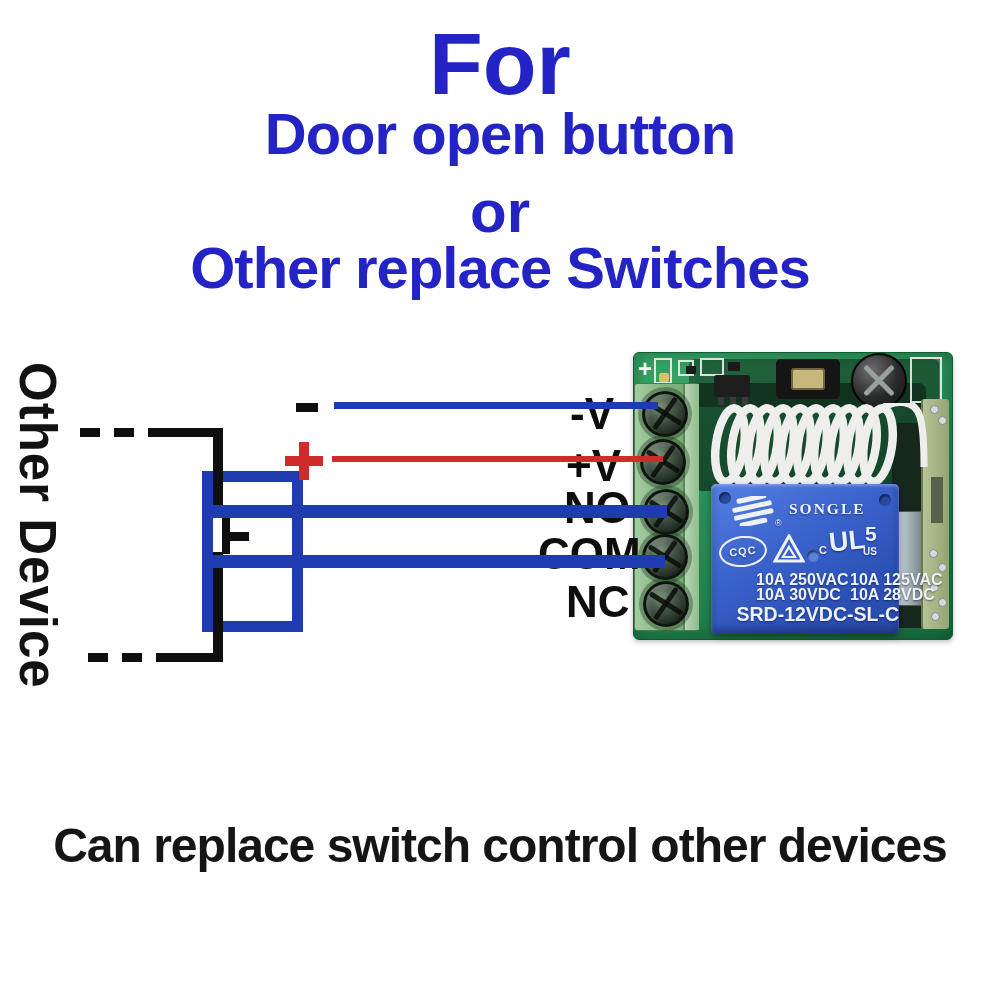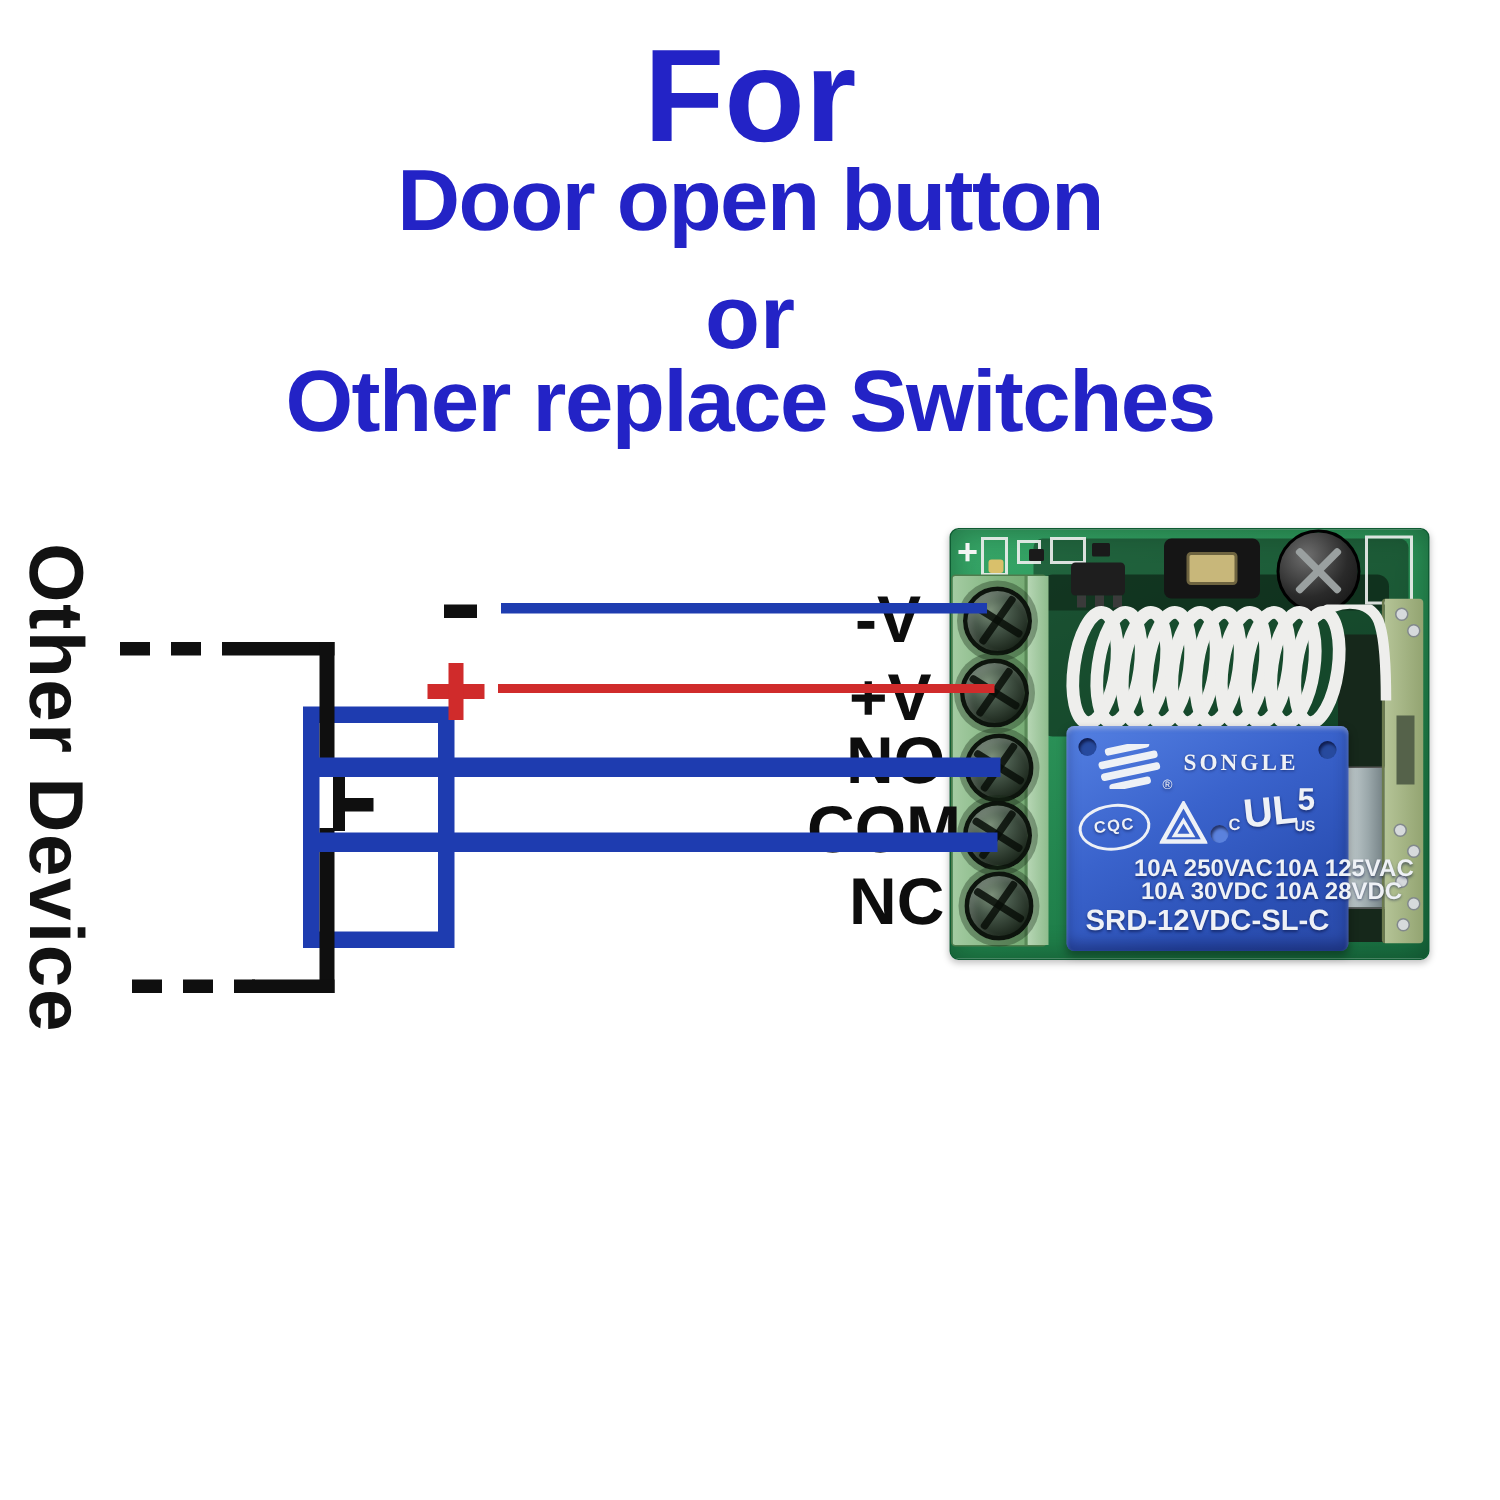--- a/index.html
+++ b/index.html
@@ -70,21 +70,21 @@
          box-shadow:inset 0 2px 3px rgba(255,255,255,.3), inset 0 -5px 9px rgba(0,0,40,.35), 0 3px 6px rgba(0,0,0,.35);
          color:#eef1f6;}
   .relay .txt{position:absolute;text-shadow:0 1px 2px rgba(5,15,60,.55);white-space:nowrap;}
   .mold-dot{position:absolute;width:12px;height:12px;border-radius:50%;background:#274a9e;
             box-shadow:inset 1px 2px 2px rgba(0,0,30,.6);}
   .cqc-oval{position:absolute;left:8px;top:52px;width:48px;height:31px;border:2.5px solid #eef1f6;
             border-radius:50%;box-sizing:border-box;transform:rotate(-6deg);text-align:center;}
   .cqc-oval span{font-size:11px;font-weight:bold;line-height:26px;letter-spacing:1px;}
   .ratings{position:absolute;left:6px;top:88px;width:178px;display:grid;
            grid-template-columns:94px 84px;font-size:16px;font-weight:bold;line-height:15px;margin-left:39px;}
-  .model{position:absolute;left:0;top:119px;width:188px;text-align:center;font-size:19.5px;font-weight:bold;}
+  .model{position:absolute;left:0;top:119px;width:188px;text-align:right;font-size:19.5px;font-weight:bold;}
 </style>
 </head>
 <body>
 
 <div class="canvas">
 
   <div class="abs t-blue t-line2">Door open button</div>
   <div class="abs t-blue t-for">For</div>
   <div class="abs t-blue t-or">or</div>
   <div class="abs t-blue t-line3">Other replace Switches</div>
@@ -214,21 +214,22 @@
         <path d="M16 13 L22 23 L10 23 Z" fill="none" stroke="#eef1f6" stroke-width="2.2"></path>
       </svg>
       <div class="mold-dot" style="left:96px;top:66px;background:#5b82dd;"></div>
       <div class="txt" style="left:108px;top:60px;font-size:11px;font-weight:bold;">C</div>
       <div class="txt" style="left:118px;top:42px;font-size:27px;font-weight:900;transform:rotate(-6deg);">UL</div>
       <div class="txt" style="left:154px;top:38px;font-size:21px;font-weight:bold;">5</div>
       <div class="txt" style="left:152px;top:62px;font-size:10px;font-weight:bold;">US</div>
       <div class="ratings">
         <span class="txt" style="position:static;">10A 250VAC</span>
         <span class="txt" style="position:static;">10A 125VAC</span>
-        <span class="txt" style="position:static;text-align:center;">10A 30VDC</span>
+        <span class="txt" style="position:static;">10A 30VDC</span>
         <span class="txt" style="position:static;">10A 28VDC</span>
       </div>
       <div class="model txt">SRD-12VDC-SL-C</div>
     </div>
   </div>
 
+  <div class="abs t-black t-foot2">Can replace switch control other devices</div>
 
 </div>
 
 </body></html>

